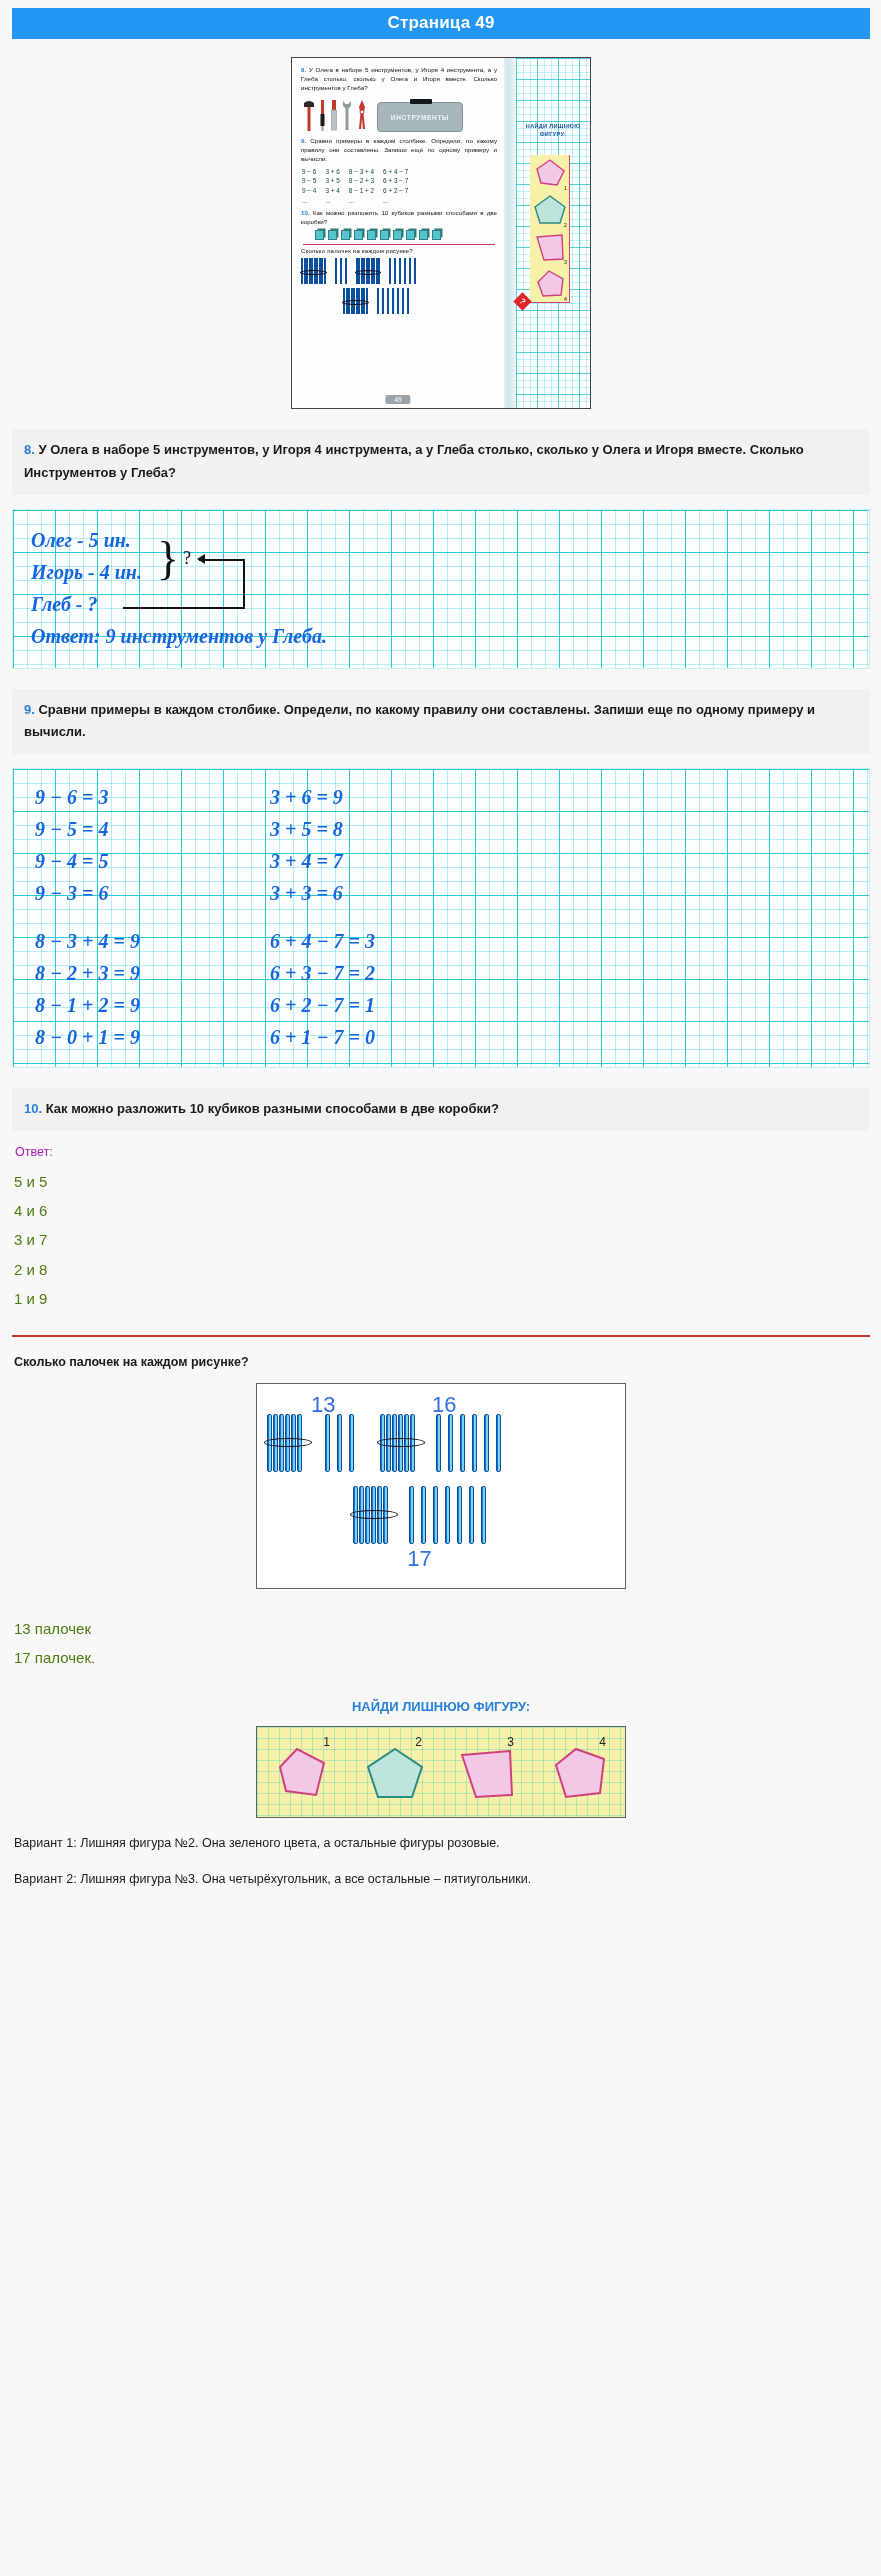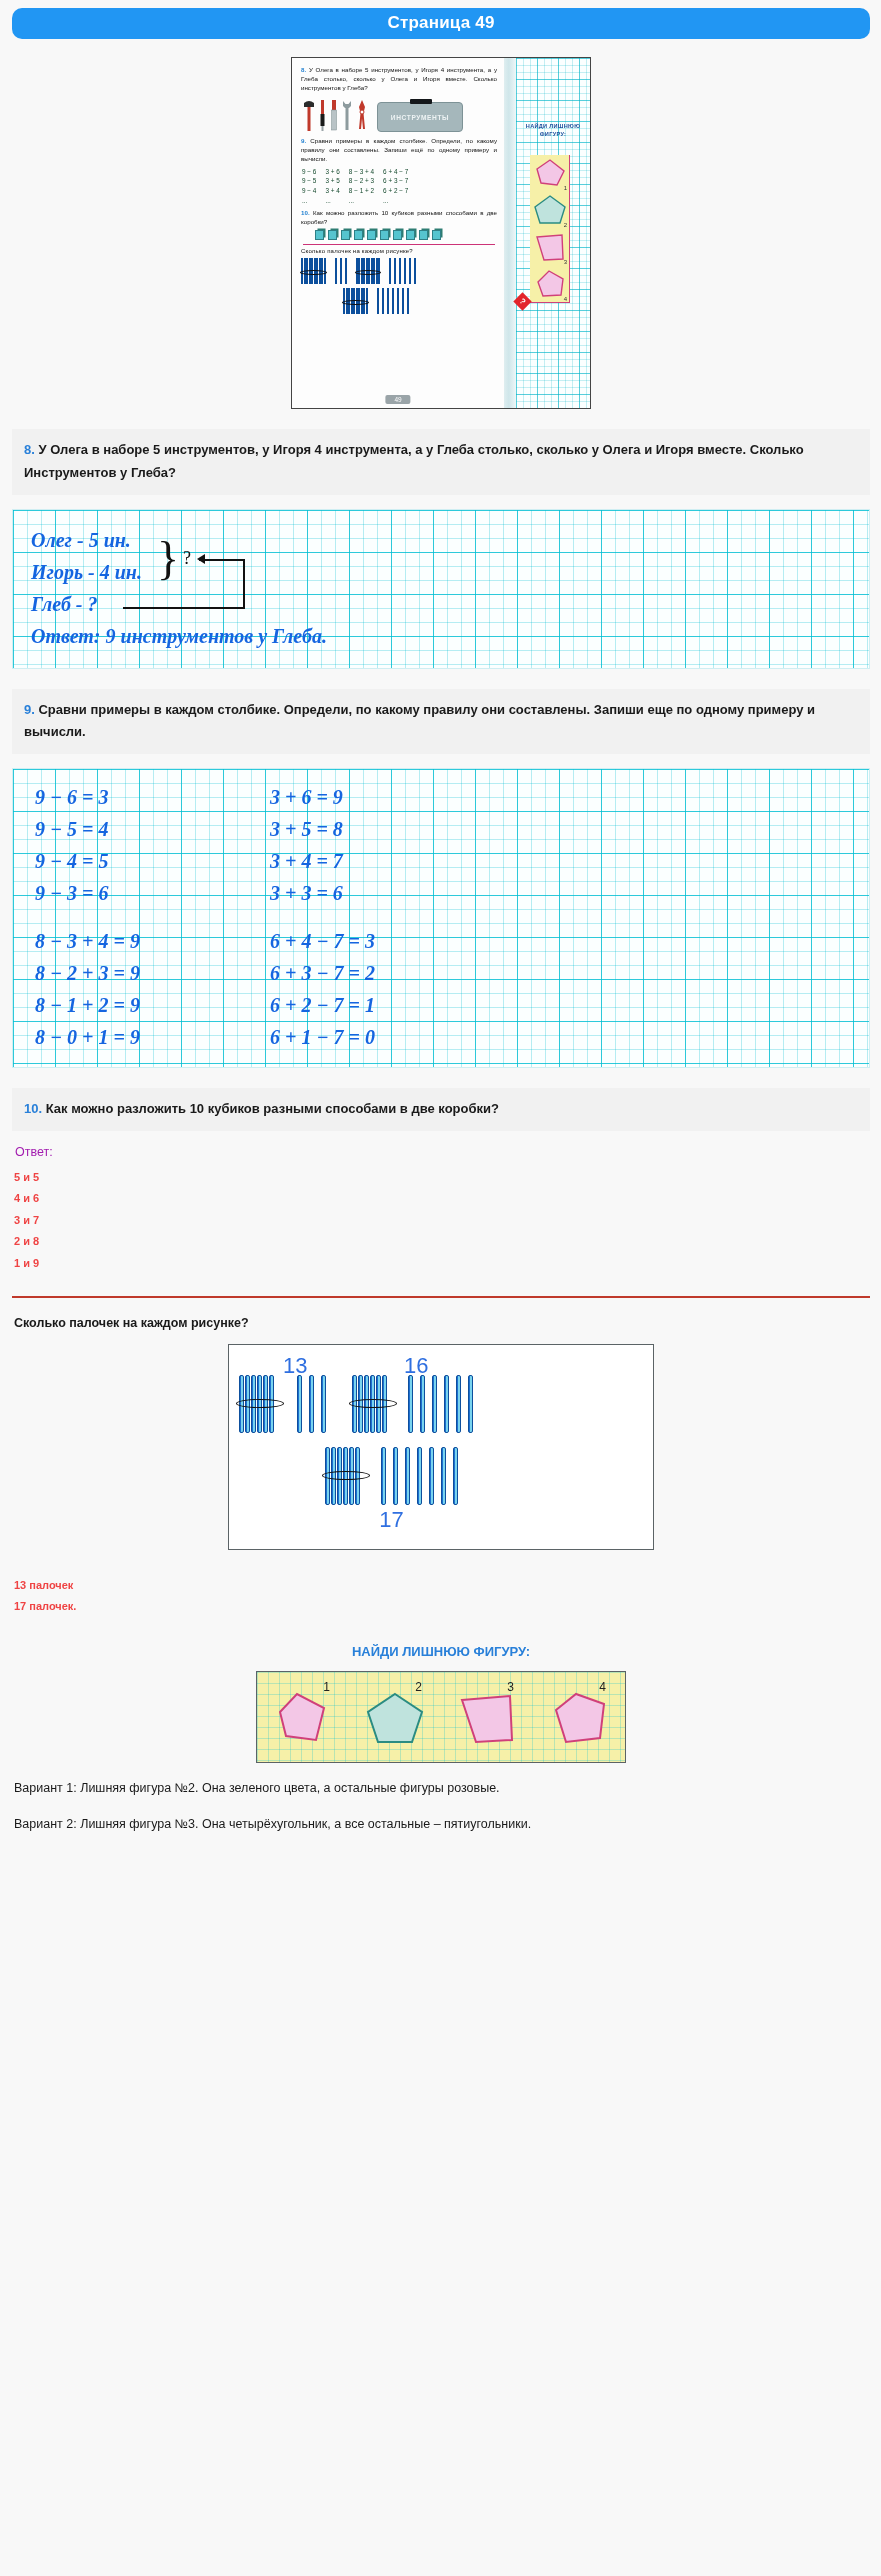--- a/index.html
+++ b/index.html
@@ -12,21 +12,20 @@
   }
   .page-header {
     margin: 8px 12px 0 12px;
     background: #2196f3;
     color: #ffffff;
     text-align: center;
     font-weight: bold;
     font-size: 17px;
     padding: 5px 0 6px 0;
     letter-spacing: 0.2px;
-    border-radius: 10px;
   }
   .content { padding: 0 12px; }
 
   
   .scan-wrap { display:flex; justify-content:center; margin-top: 18px; }
   .scan {
     position: relative;
     width: 300px; height: 352px;
     background: #fdfdfd;
     border: 1px solid #444;
@@ -152,28 +151,28 @@
   .arrow-v { position:absolute; left:230px; top:49px; width:2px; height:50px; background:#111; }
   .arrow-b { position:absolute; left:110px; top:97px; width:122px; height:2px; background:#111; }
 
   
   .sol9 { padding: 12px 0 14px 0; }
   .eqgrid { display:grid; grid-template-columns: 235px 1fr; }
   .eqgrid .cell { padding-left: 22px; height: 32px; line-height:32px; }
   .eqgap { height: 16px; }
 
   
-  .plain { font-size: 11px; line-height: 1.95; color:#ef4444; padding-left:2px;font-weight:bold; }
+  .plain { font-size: 15px; line-height: 1.95; color:#4d7c0f; padding-left:2px; }
   .ans-label { color:#a21caf; font-size:12.5px; margin: 10px 0 8px 3px; }
   .redrule { border:none; border-top:2px solid #c0392b; margin: 22px 0 18px 0; }
   .bold-q { font-weight:bold; font-size:12.5px; color:#1a1a1a; margin: 0 0 14px 2px; }
 
   
   .figbox {
-    width: 426px; margin: 0 auto; border:1px solid #5b6366; background:#fff;
+    width: 370px; margin: 0 auto; border:1px solid #5b6366; background:#fff;
     padding: 14px 10px 16px 10px; position:relative;
   }
   .big-num { color:#2f6fe0; font-size:22px; font-family:"Liberation Sans", sans-serif; }
   .fg-row { display:flex; align-items:flex-start; gap:26px; }
   .grp { position:relative; }
   .bundle2 { display:flex; gap:1px; position:relative; width:40px; }
   .st2 { width:5px; height:58px; border-radius:2px;
          background:linear-gradient(90deg,#1d6fd0 0 40%,#79d4ef 40% 100%); border:0.6px solid #0d4f9d; }
   .bundle2::after{ content:""; position:absolute; left:-3px; right:-5px; top:24px; height:7px;
       border:1.4px solid #111; border-radius:50%; }

